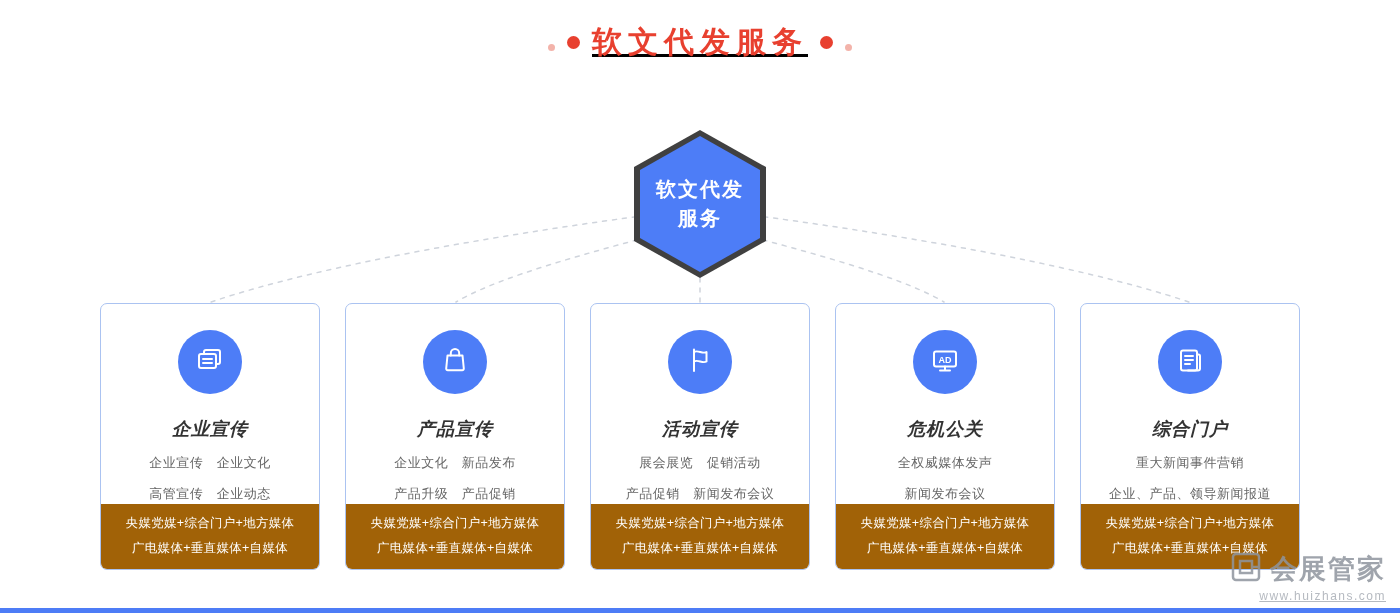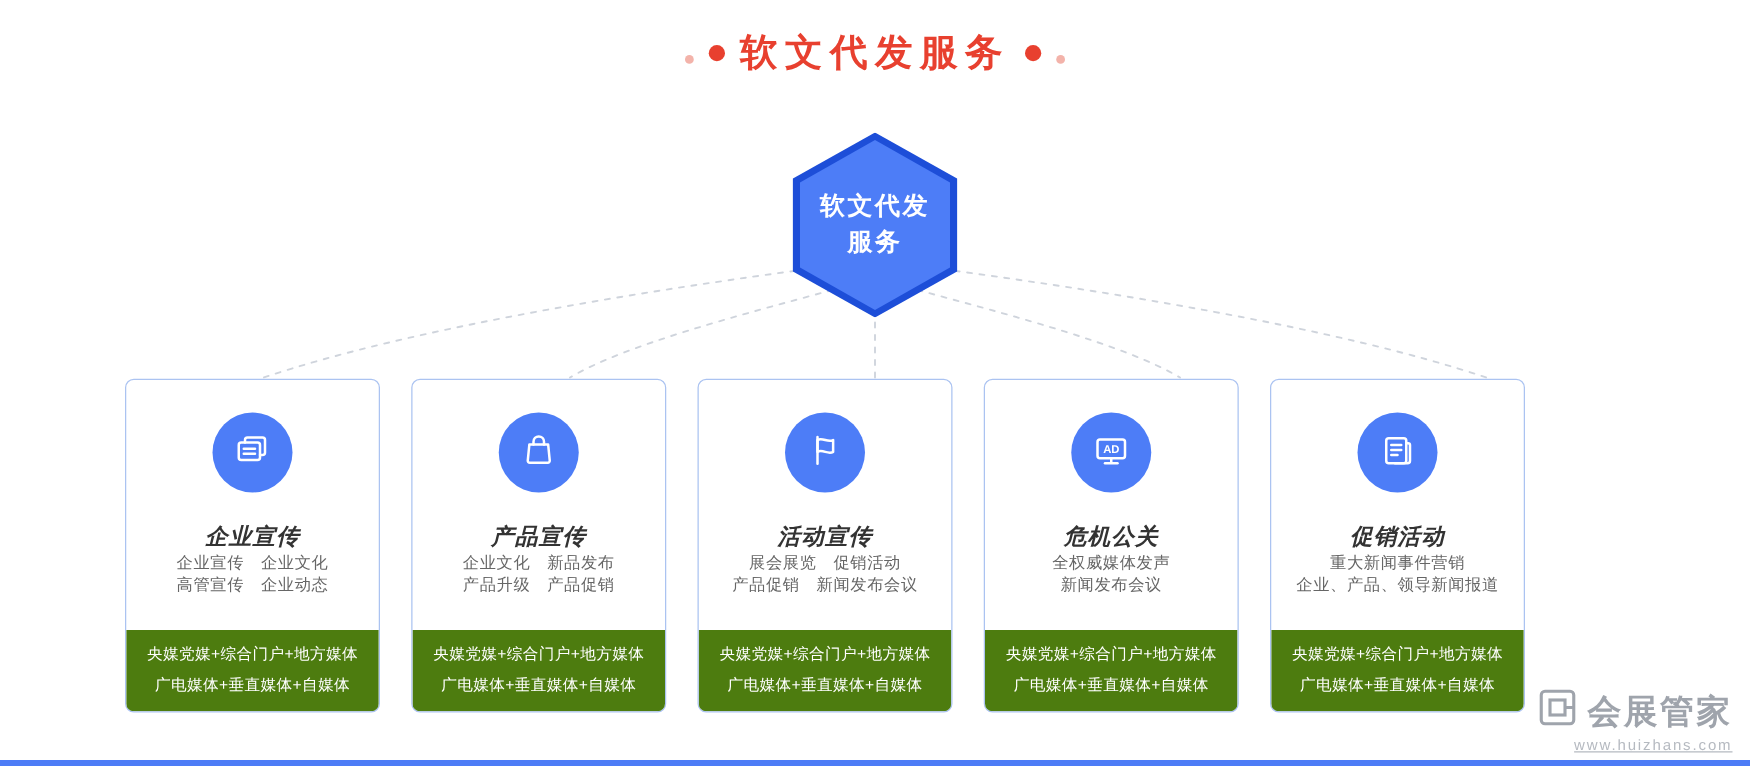--- a/index.html
+++ b/index.html
@@ -7,35 +7,35 @@
   body {
     font-family: "Liberation Sans", "DejaVu Sans", sans-serif;
     width: 1400px; height: 613px;
     position: relative; overflow: hidden;
   }
   .stage { position: relative; width: 1400px; height: 613px; background: #fff; }
 
   
   .title-row {
     position: absolute; top: 22px; left: 0; width: 100%;
-    display: flex; align-items: center; justify-content: center; gap: 12px;
+    display: flex; align-items: center; justify-content: center; gap: 12px; text-decoration: underline;
   }
   .title {
     font-size: 30px; font-weight: 800; color: #e8402f;
     letter-spacing: 6px;
   }
   .dot { display: inline-block; border-radius: 50%; }
   .dot.big { width: 13px; height: 13px; background: #e8402f; }
   .dot.small { width: 7px; height: 7px; background: #f3b3aa; transform: translateY(5px); }
 
   
   .hex-outer {
-    position: absolute; left: 634px; top: 106px;
+    position: absolute; left: 634px; top: 130px;
     width: 132px; height: 148px;
-    background: #1d4ed8;
+    background: #404040;
     clip-path: polygon(50% 0%, 100% 25%, 100% 75%, 50% 100%, 0% 75%, 0% 25%);
   }
   .hex-inner {
     position: absolute; left: 6px; top: 6px;
     width: 120px; height: 136px;
     background: #4d7df7;
     clip-path: polygon(50% 0%, 100% 25%, 100% 75%, 50% 100%, 0% 75%, 0% 25%);
     display: flex; flex-direction: column; align-items: center; justify-content: center;
     color: #fff; font-size: 20px; font-weight: 700; line-height: 1.45; letter-spacing: 2px;
   }
@@ -43,40 +43,40 @@
   
   .connectors { position: absolute; left: 0; top: 0; width: 1400px; height: 613px; }
   .connectors path { fill: none; stroke: #cfd4dc; stroke-width: 1.5; stroke-dasharray: 4 6; stroke-linecap: round; }
 
   
   .cards {
     position: absolute; left: 100px; top: 303px;
     display: flex; gap: 25px;
   }
   .card {
-    width: 204px; height: 267px;
+    width: 220px; height: 267px;
     background: #fff;
     border: 1px solid #abc3f1;
     border-radius: 7px;
     display: flex; flex-direction: column; align-items: center;
     overflow: hidden;
   }
   .icon-circle {
     margin-top: 26px;
     width: 64px; height: 64px; border-radius: 50%;
     background: #4d7df7;
     display: flex; align-items: center; justify-content: center;
     flex-shrink: 0;
   }
   .icon-circle svg { stroke: #fff; stroke-width: 2; fill: none; stroke-linecap: round; stroke-linejoin: round; }
   .card-title { margin-top: 23px; font-size: 18px; font-weight: 600; color: #333; letter-spacing: 1px; font-style: italic; }
-  .card-line { font-size: 13px; color: #666; white-space: pre; letter-spacing: 0.5px; }
+  .card-line { margin-top: 13px; font-size: 13px; color: #666; white-space: pre; letter-spacing: 0.5px; }
   .card-footer {
     margin-top: auto; width: 100%;
-    background: #4d7c0f; color: #fff;
+    background: #a16207; color: #fff;
     padding: 7px 16px 8px;
     text-align: center;
   }
   .footer-line { font-size: 12.5px; line-height: 25px; letter-spacing: 0.3px; }
 
   
   .bottom-bar {
     position: absolute; left: 0; right: 0; bottom: 0;
     height: 5px; background: #4d7cf6;
   }
@@ -203,21 +203,21 @@
         <span>
           <svg width="34" height="34" viewBox="0 0 34 34">
             <rect x="8" y="7.5" width="16" height="20" rx="2"></rect>
             <line x1="12" y1="13" x2="20" y2="13"></line>
             <line x1="12" y1="17" x2="20" y2="17"></line>
             <line x1="12" y1="21" x2="17" y2="21"></line>
             <path d="M24 11.5 h1.5 a1.5 1.5 0 0 1 1.5 1.5 v12.5 a2 2 0 0 1 -2 2 h-10"></path>
           </svg>
         </span>
       </div>
-      <div class="card-title">促销活动</div>
+      <div class="card-title">综合门户</div>
       <div class="card-line">重大新闻事件营销</div>
       <div class="card-line">企业、产品、领导新闻报道</div>
       <div class="card-footer">
         <div class="footer-line">央媒党媒+综合门户+地方媒体</div>
         <div class="footer-line">广电媒体+垂直媒体+自媒体</div>
       </div>
     </div>
 
   </div>
 

